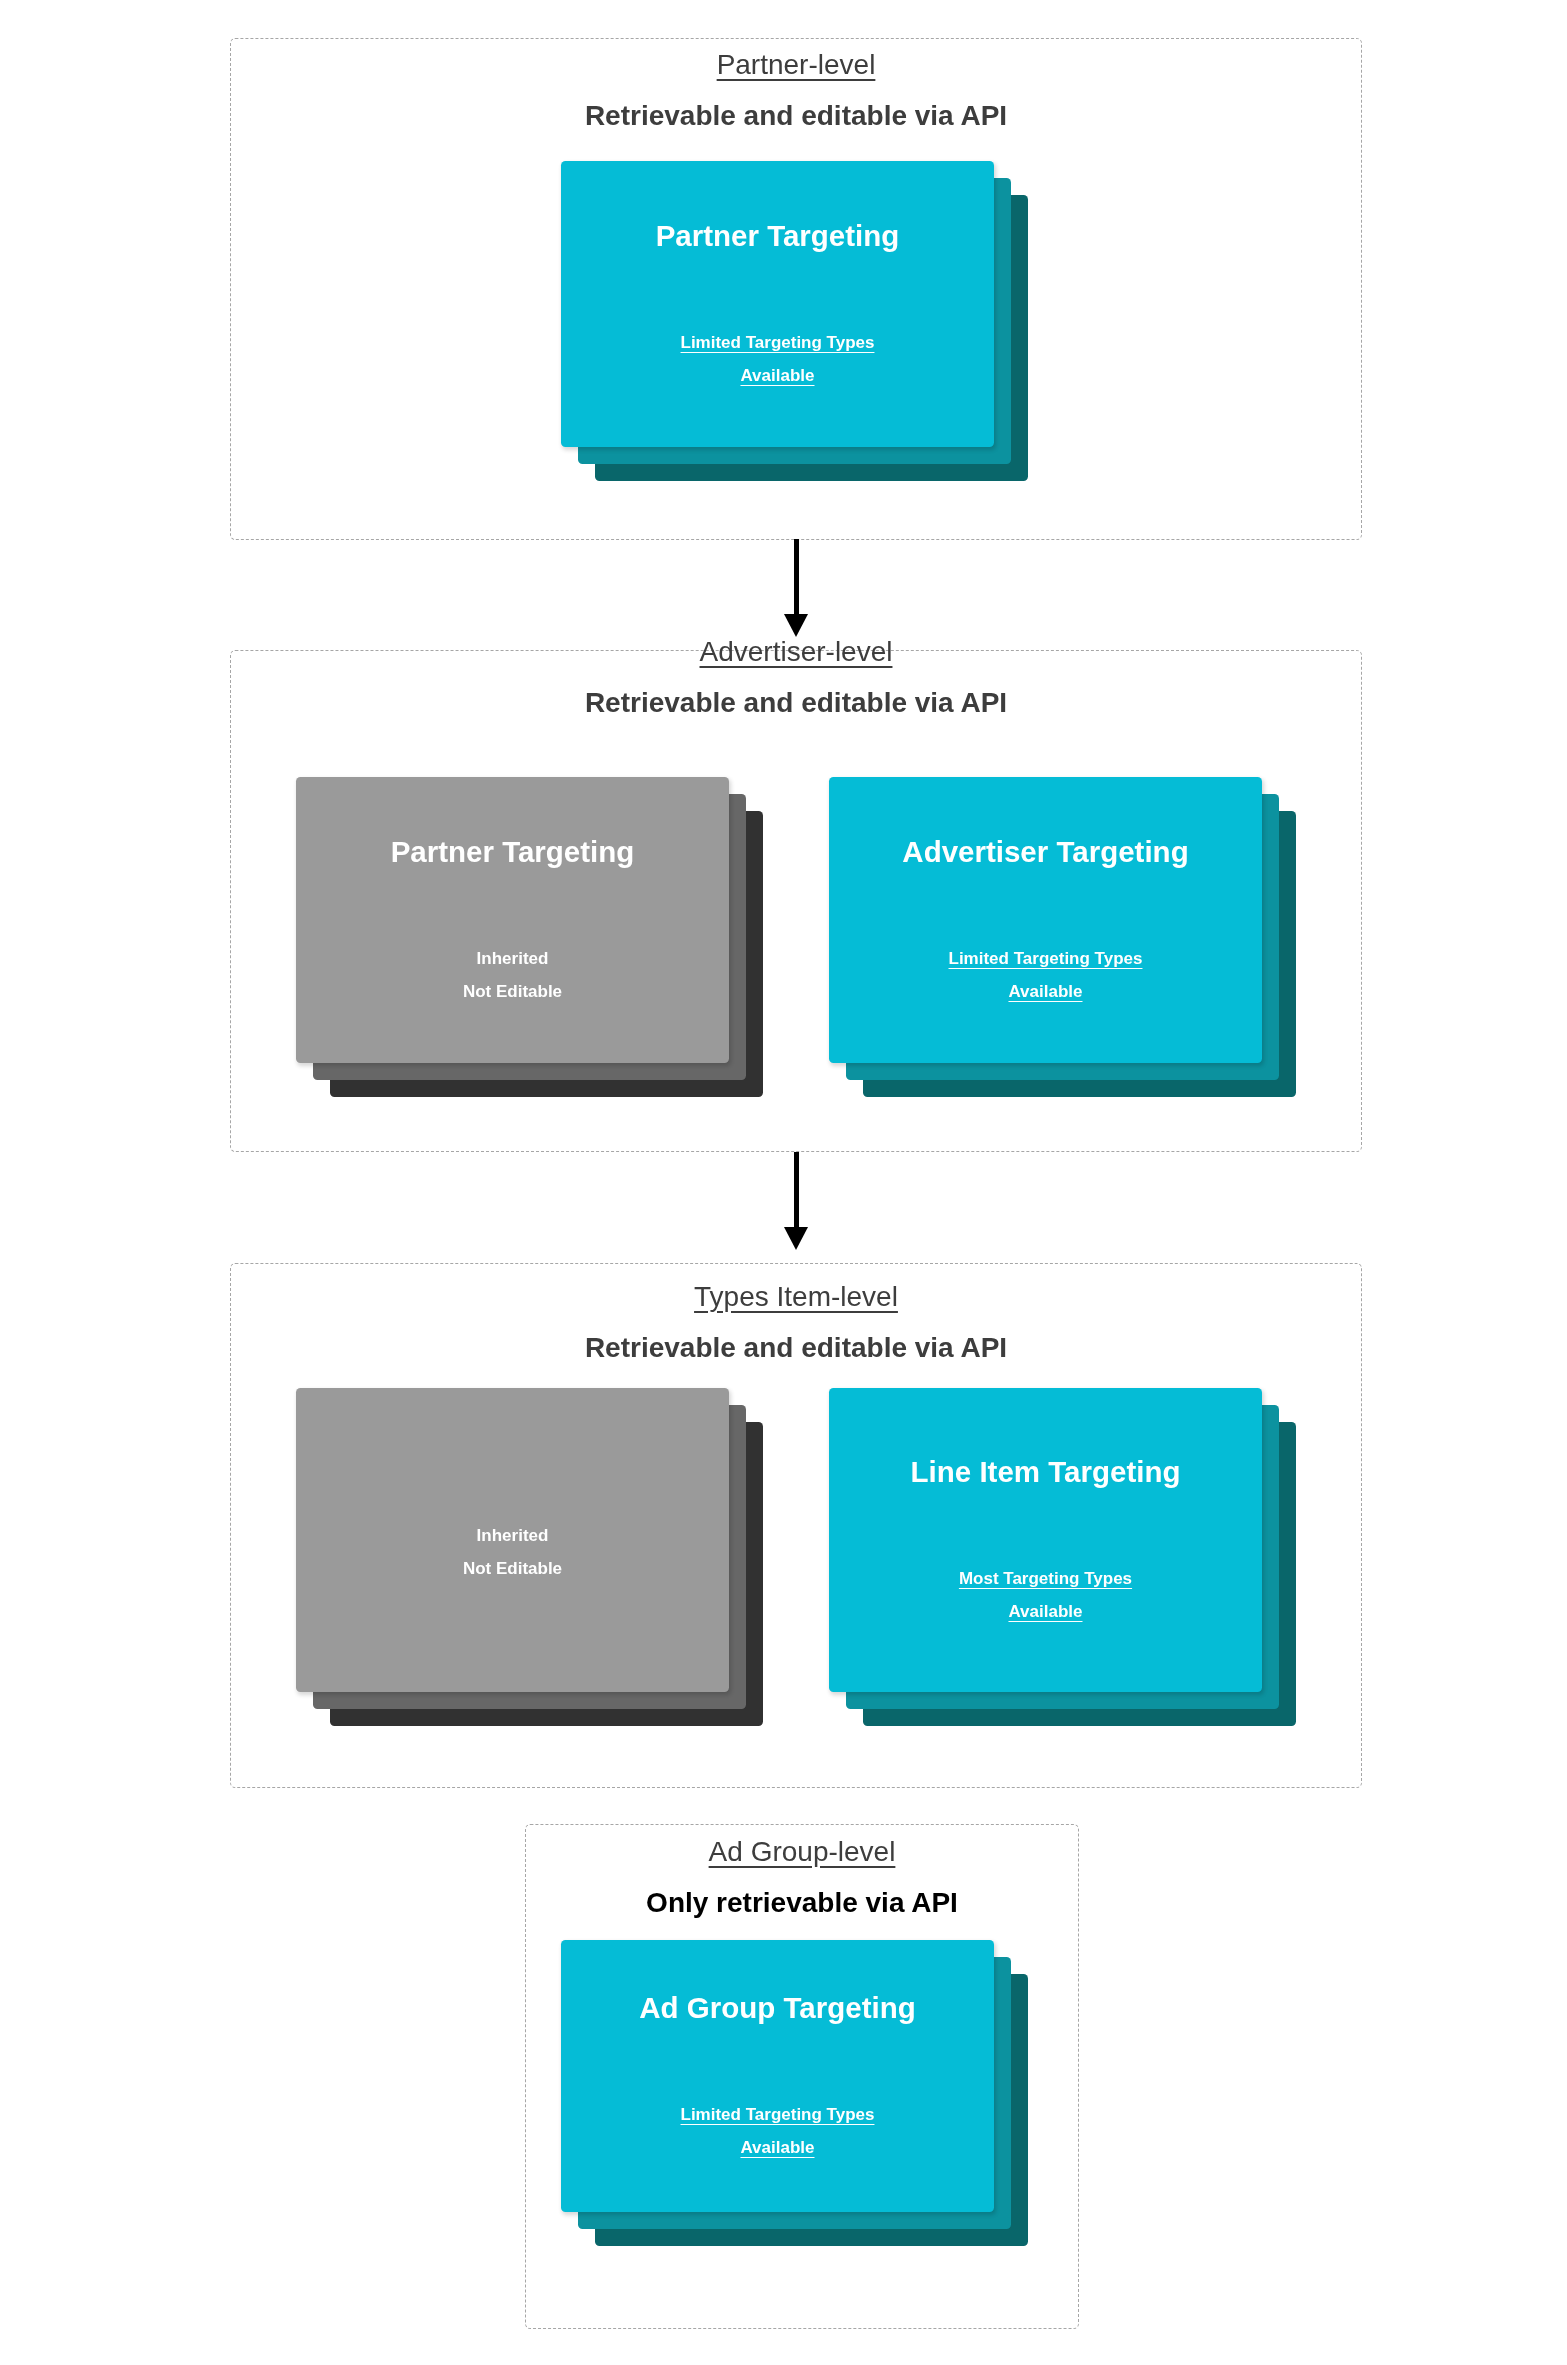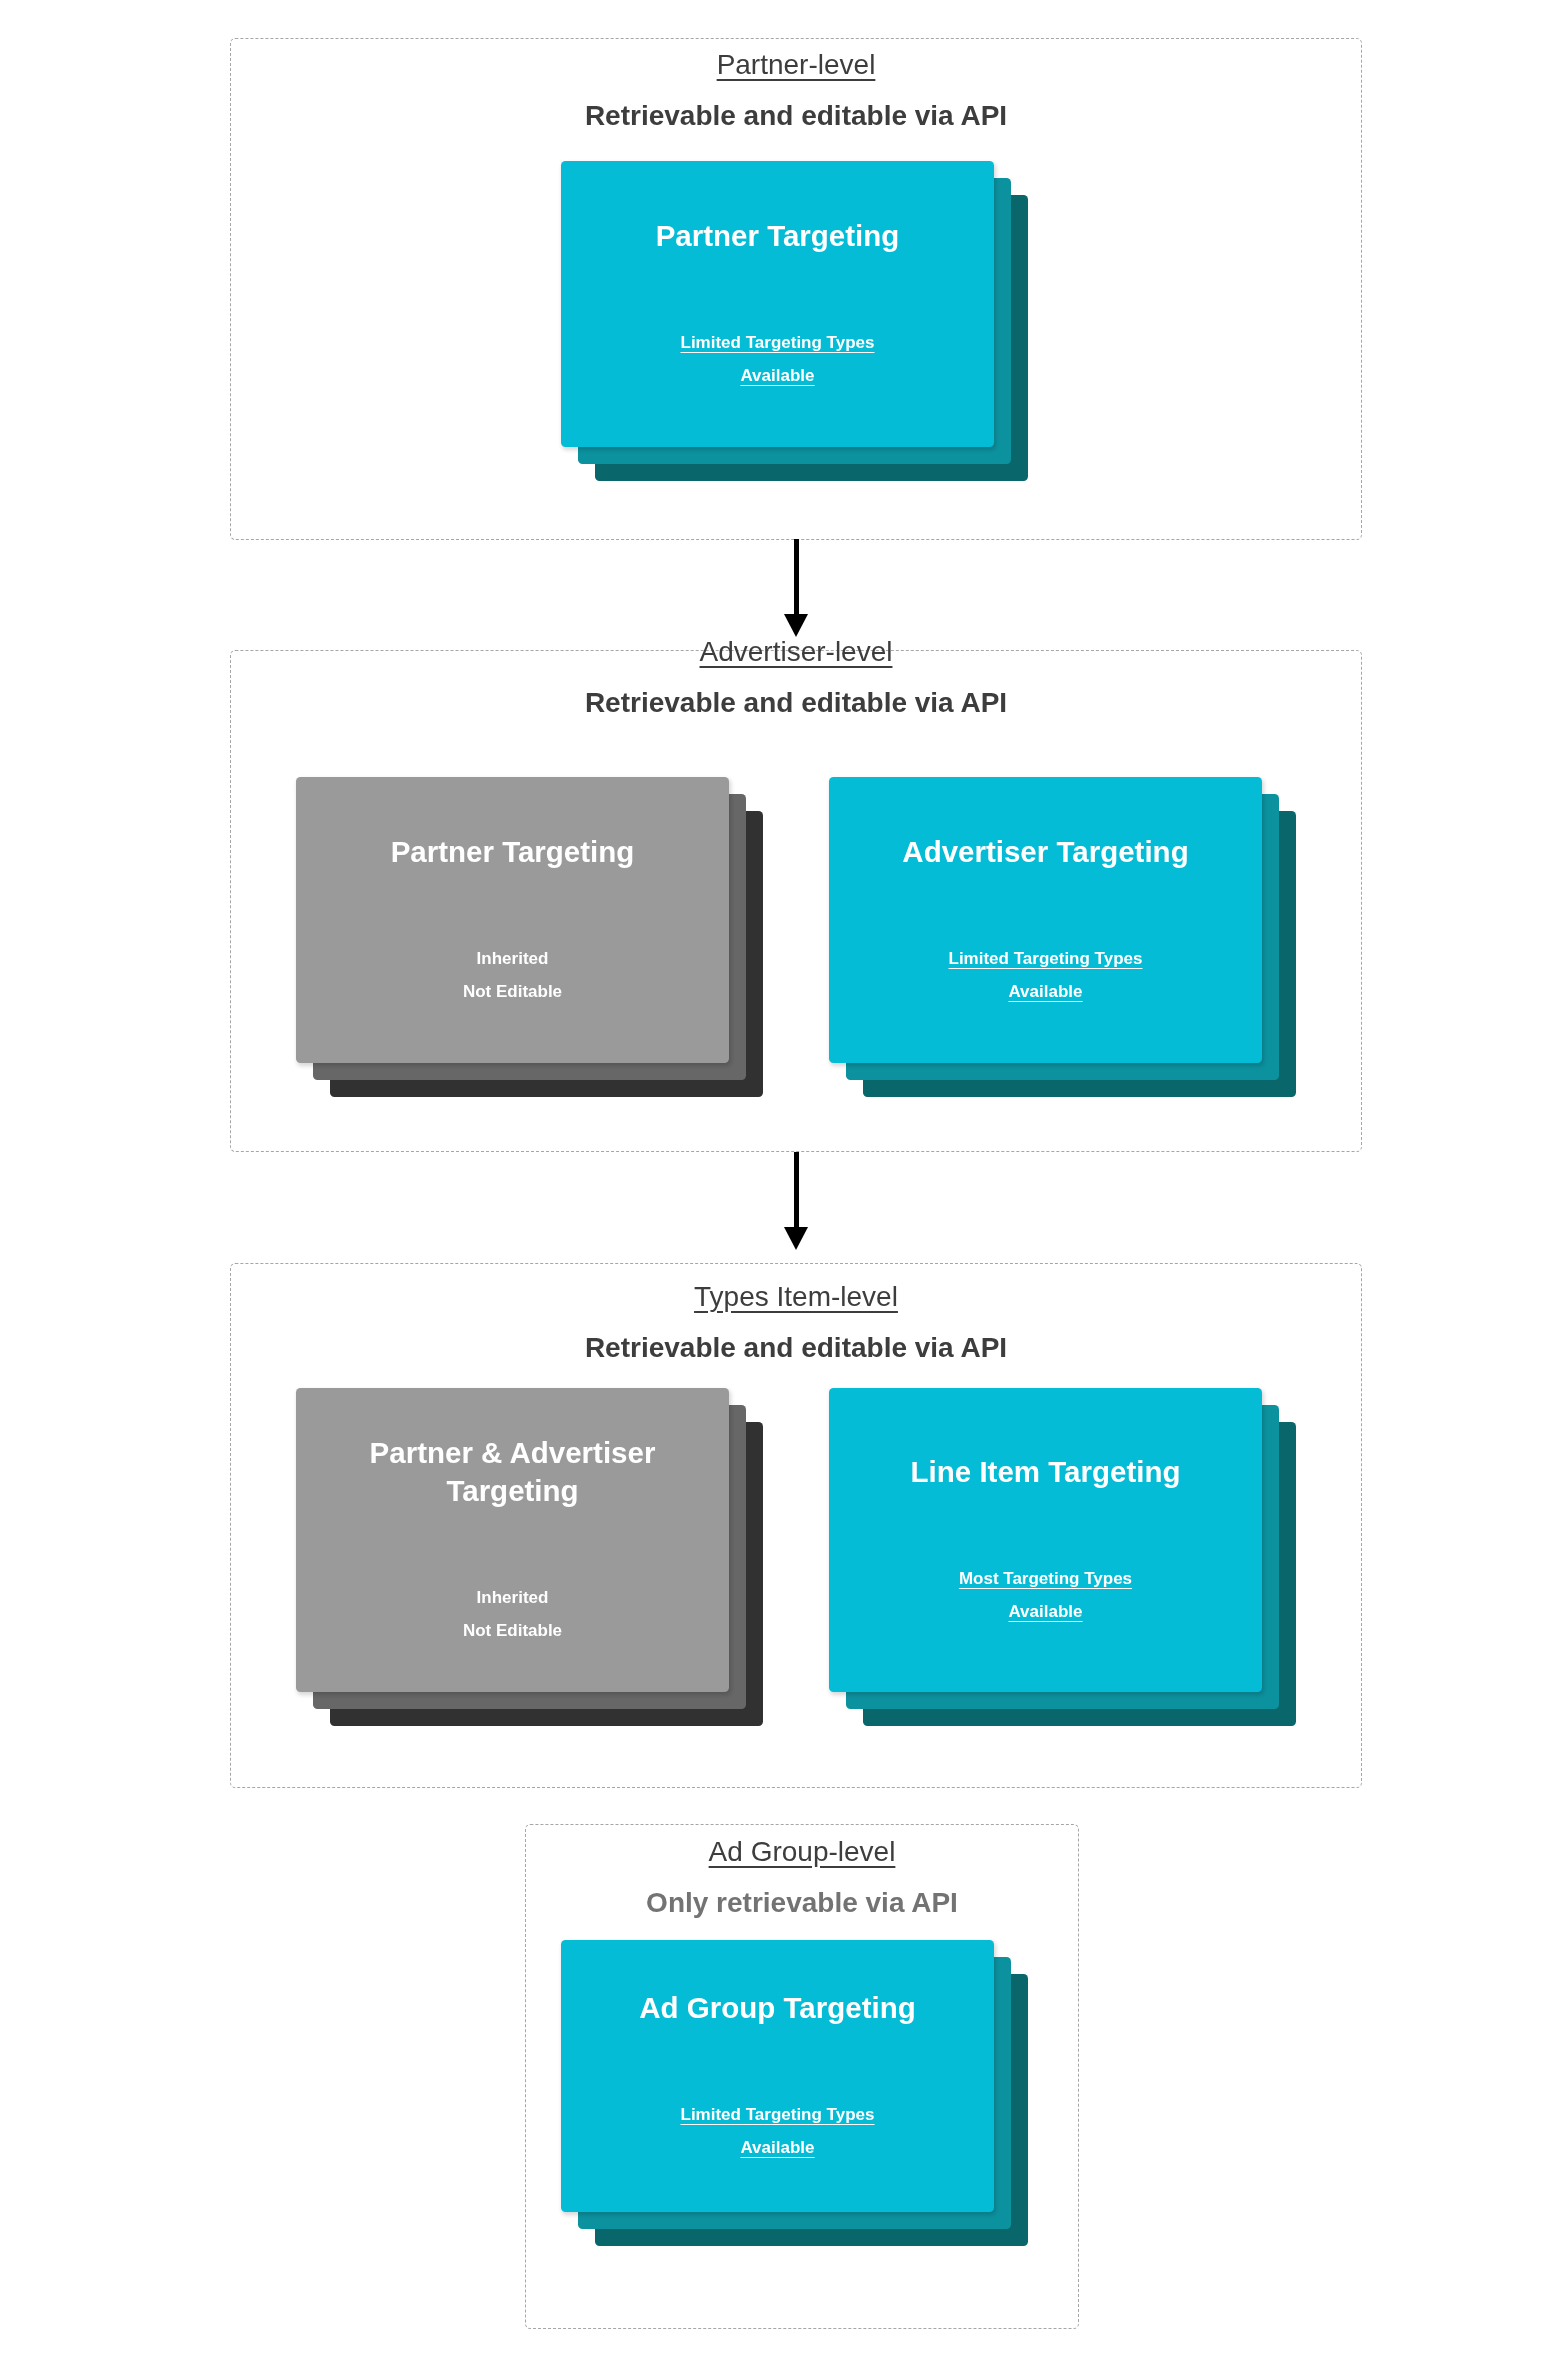--- a/index.html
+++ b/index.html
@@ -52,21 +52,21 @@
   .level-sub {
     display: block;
     font-size: 28px;
     line-height: 38px;
     font-weight: 700;
     color: #3d3d3d;
     white-space: nowrap;
     margin-top: 13px;
   }
   .level-sub.alert {
-    color: #737373;
+    color: #000000;
   }
 
   
   .card-stack {
     position: absolute;
   }
   .card-layer {
     position: absolute;
     border-radius: 4.5px;
     gap: 48px;
@@ -215,22 +215,20 @@
 
   <div class="level-heading" style="left:230px; top:1277px; width:1132px;">
     <span class="level-title">Types Item-level</span>
     <span class="level-sub">Retrievable and editable via API</span>
   </div>
 
   <div class="card-stack gray" style="left:296px; top:1388px; width:433px; height:304px;">
     <div class="card-layer back"></div>
     <div class="card-layer mid"></div>
     <div class="card-layer front">
-      <div class="card-title">Partner &amp; Advertiser
-Targeting</div>
       <div class="card-note">Inherited
 Not Editable</div>
     </div>
   </div>
 
   <div class="card-stack cyan" style="left:829px; top:1388px; width:433px; height:304px;">
     <div class="card-layer back"></div>
     <div class="card-layer mid"></div>
     <div class="card-layer front">
       <div class="card-title">Line Item Targeting</div>

